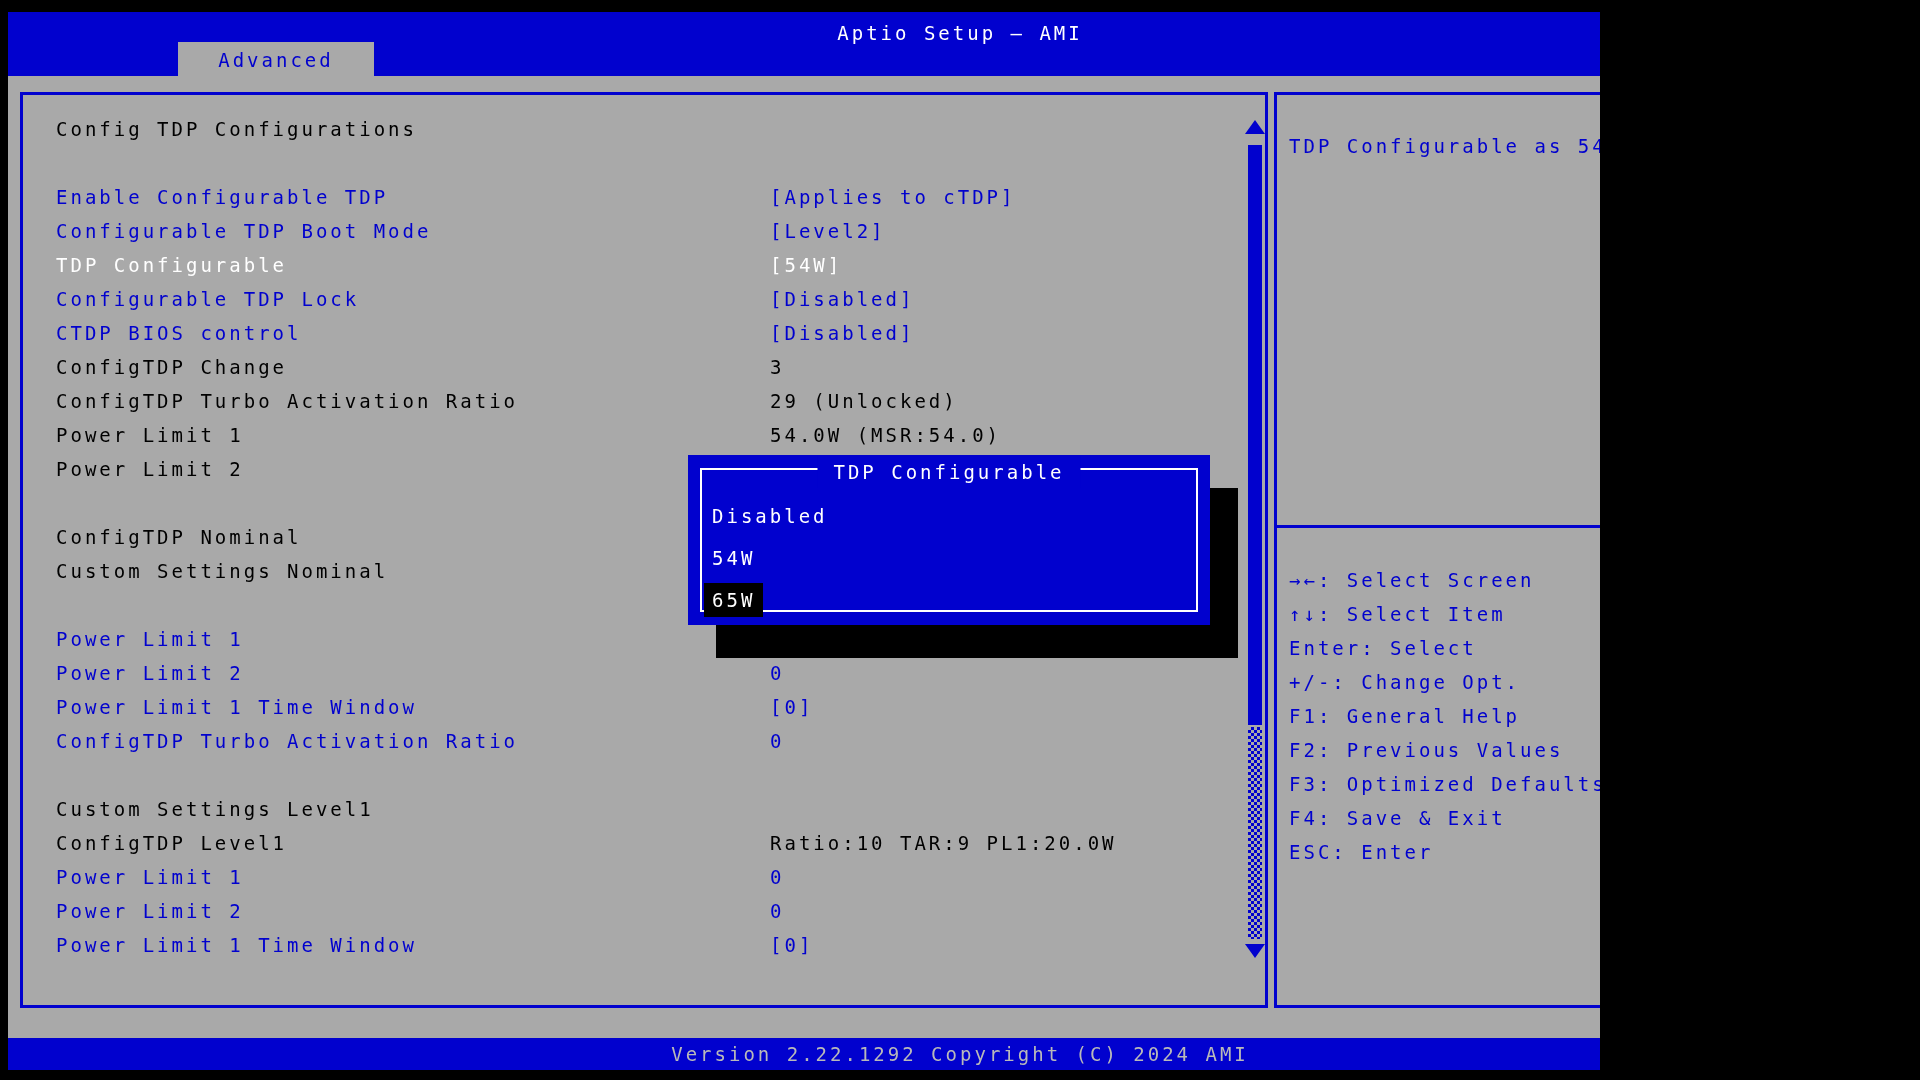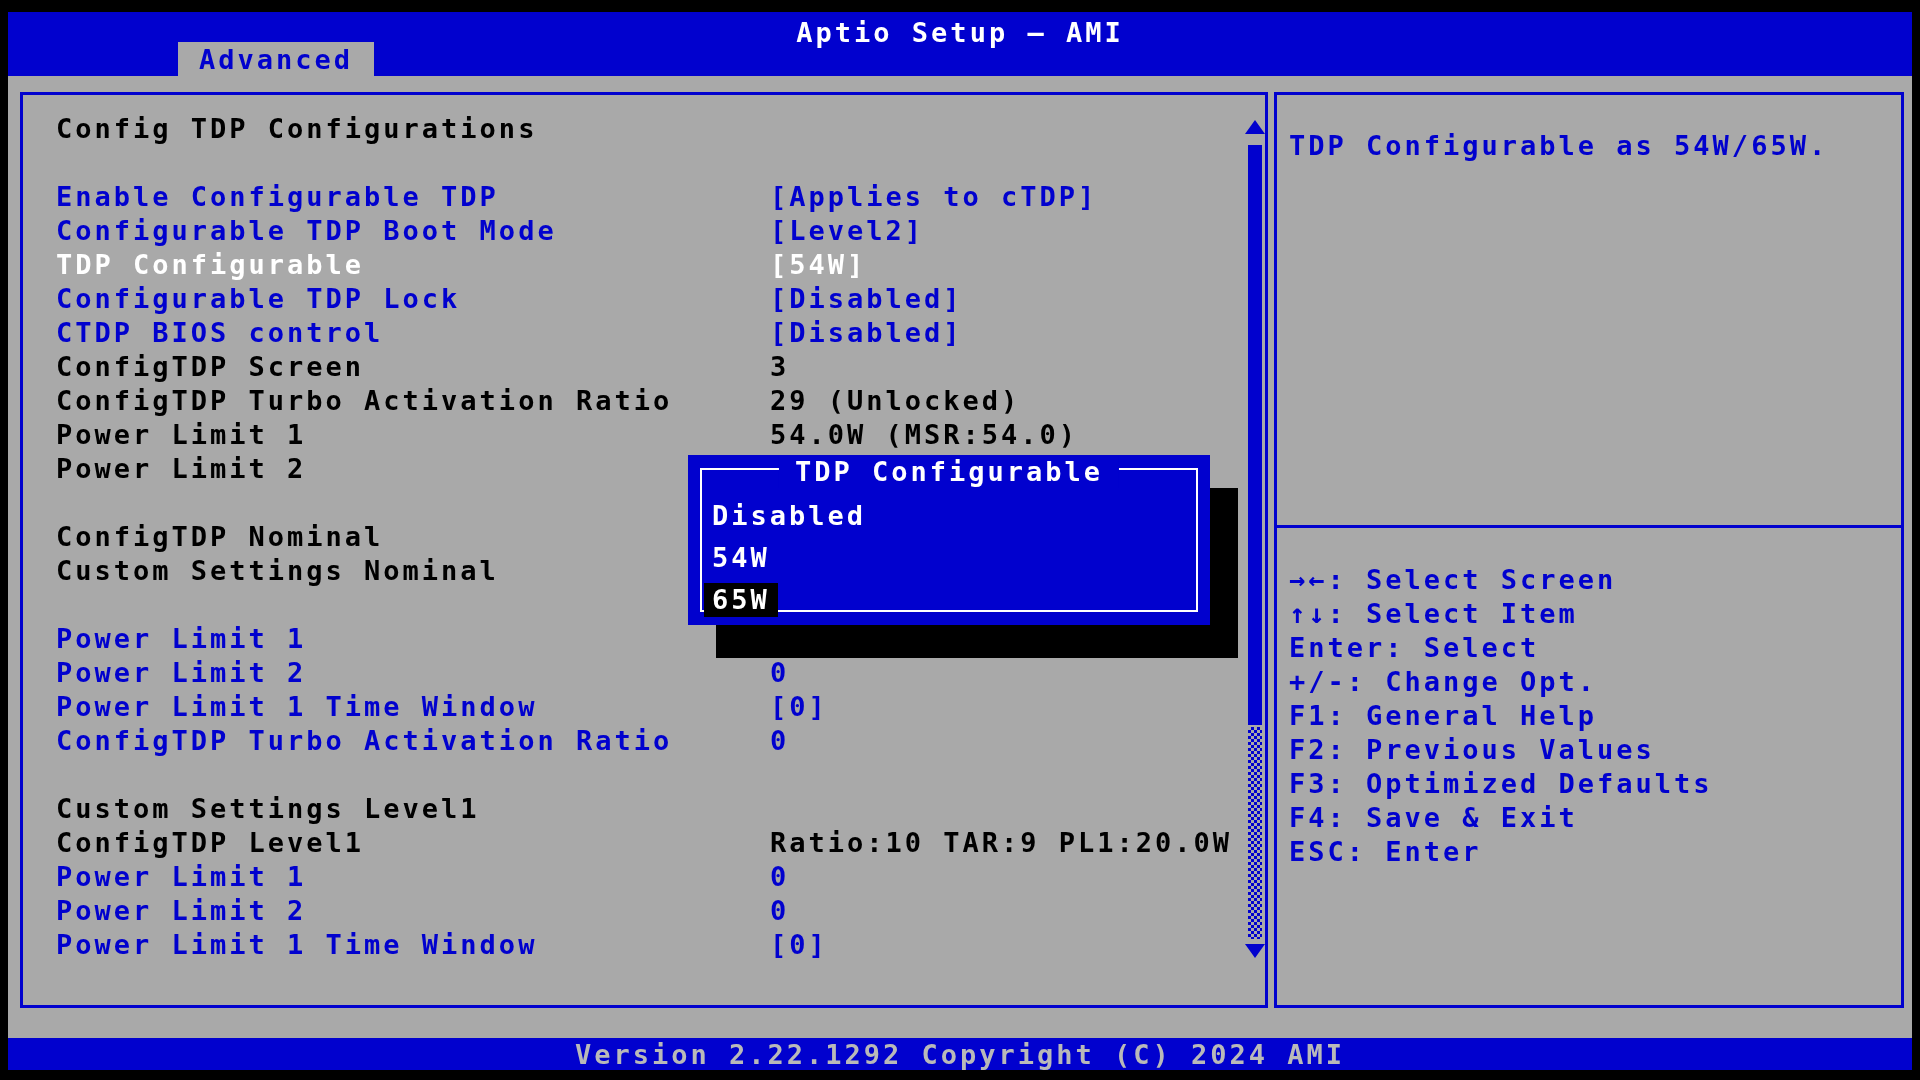--- a/index.html
+++ b/index.html
@@ -2,23 +2,23 @@
 <html><head>
 <meta charset="utf-8">
 <style>
   :root{
     --blue:#0101ce;
     --gray:#a9a9a9;
   }
   *{margin:0;padding:0;box-sizing:border-box;}
   html,body{background:#000;}
   .screen{
-    position:relative;width:1920px;height:1080px;background:#000;overflow:hidden;
+    position:relative;width:1600px;height:1080px;background:#000;overflow:hidden;
     font-family:"DejaVu Sans Mono","Liberation Mono",monospace;
-    font-weight:bold;font-size:27px;letter-spacing:3px;line-height:34px;
+    font-weight:normal;font-size:19px;letter-spacing:3px;line-height:34px;
   }
   
   .header{position:absolute;left:8px;top:12px;width:1904px;height:64px;background:var(--blue);}
   .title{position:absolute;top:4px;left:0;width:100%;text-align:center;color:#ffffff;white-space:pre;}
   .tab{position:absolute;left:170px;top:30px;width:196px;height:34px;background:var(--gray);
        color:var(--blue);text-align:center;line-height:36px;cursor:default;}
   
   .content{position:absolute;left:8px;top:76px;width:1904px;height:962px;background:var(--gray);}
   .panel{position:absolute;top:16px;height:916px;border:3px solid var(--blue);}
   .left-panel{left:12px;width:1248px;padding-left:40px;}
@@ -72,21 +72,21 @@
 
     <div class="panel left-panel">
       <div class="rows" id="left-rows">
           <div class="row section"><span class="lab">Config TDP Configurations</span><span class="val"></span></div>
           <div class="row gap"><span class="lab"></span><span class="val"></span></div>
           <div class="row option"><span class="lab">Enable Configurable TDP</span><span class="val">[Applies to cTDP]</span></div>
           <div class="row option"><span class="lab">Configurable TDP Boot Mode</span><span class="val">[Level2]</span></div>
           <div class="row selected"><span class="lab">TDP Configurable</span><span class="val">[54W]</span></div>
           <div class="row option"><span class="lab">Configurable TDP Lock</span><span class="val">[Disabled]</span></div>
           <div class="row option"><span class="lab">CTDP BIOS control</span><span class="val">[Disabled]</span></div>
-          <div class="row info"><span class="lab">ConfigTDP Screen</span><span class="val">3</span></div>
+          <div class="row info"><span class="lab">ConfigTDP Change</span><span class="val">3</span></div>
           <div class="row info"><span class="lab">ConfigTDP Turbo Activation Ratio</span><span class="val">29 (Unlocked)</span></div>
           <div class="row info"><span class="lab">Power Limit 1</span><span class="val">54.0W (MSR:54.0)</span></div>
           <div class="row info"><span class="lab">Power Limit 2</span><span class="val"></span></div>
           <div class="row gap"><span class="lab"></span><span class="val"></span></div>
           <div class="row info"><span class="lab">ConfigTDP Nominal</span><span class="val"></span></div>
           <div class="row info"><span class="lab">Custom Settings Nominal</span><span class="val"></span></div>
           <div class="row gap"><span class="lab"></span><span class="val"></span></div>
           <div class="row option"><span class="lab">Power Limit 1</span><span class="val"></span></div>
           <div class="row option"><span class="lab">Power Limit 2</span><span class="val">0</span></div>
           <div class="row option"><span class="lab">Power Limit 1 Time Window</span><span class="val">[0]</span></div>

